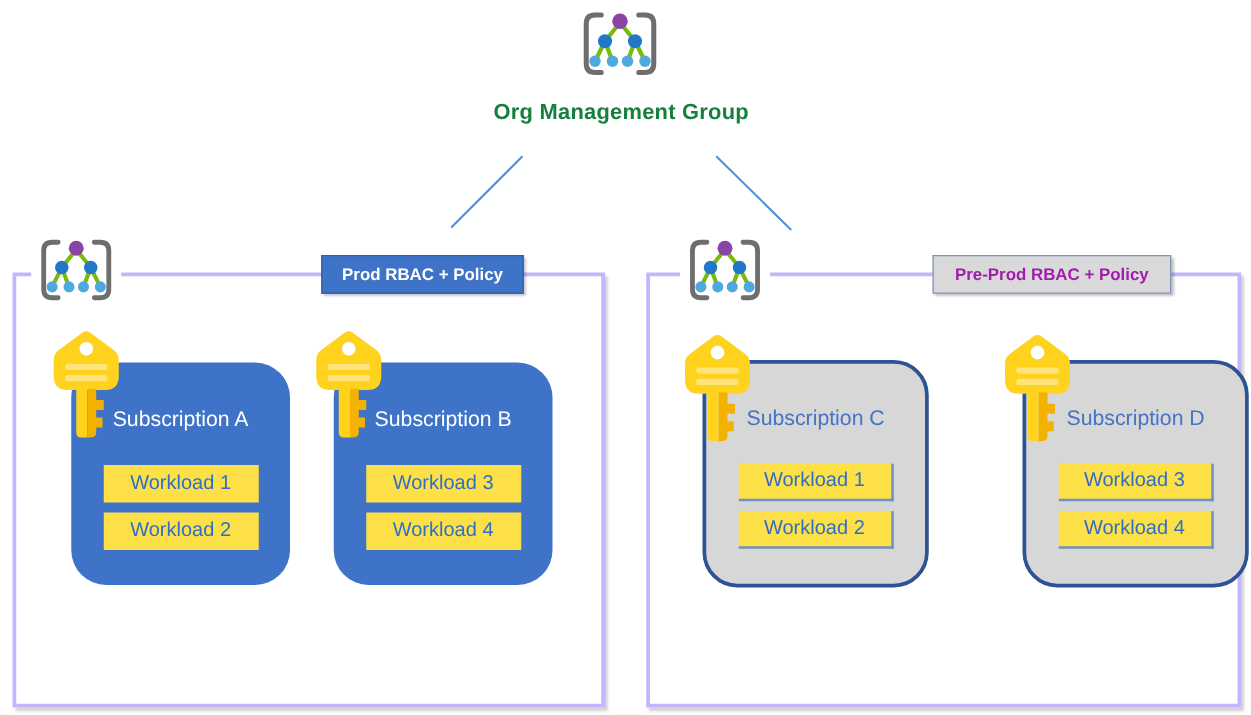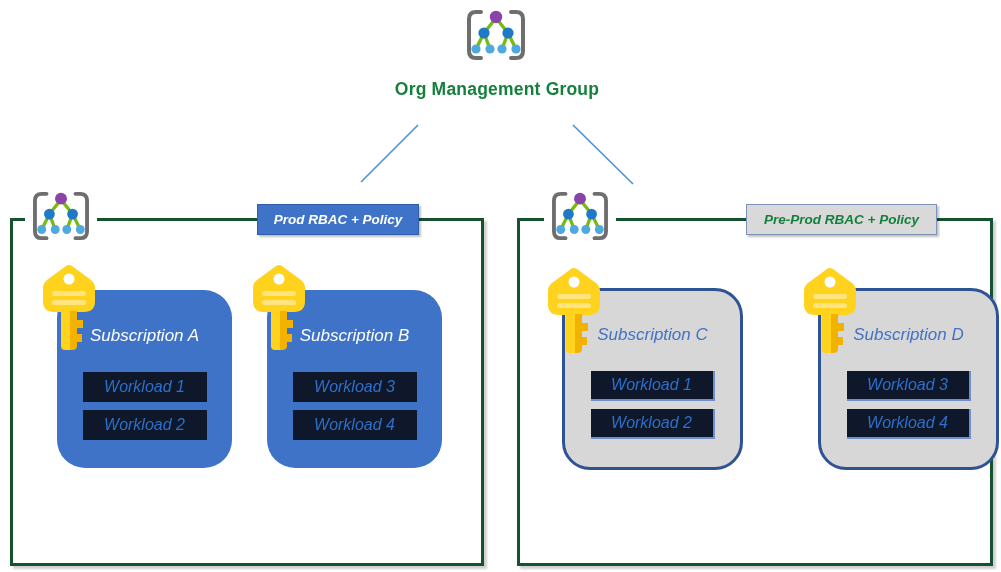--- a/index.html
+++ b/index.html
@@ -10,55 +10,55 @@
   .connectors{position:absolute;left:0;top:0;width:1001px;height:572px;pointer-events:none;}
 
   
   .org-icon{position:absolute;left:463px;top:6px;width:66px;height:58px;display:flex;align-items:center;justify-content:center;}
   .org-title{
     position:absolute;left:297px;top:79px;width:400px;text-align:center;
     font-size:17.5px;font-weight:bold;color:#15803d;letter-spacing:.2px;
   }
 
   
-  .group{position:absolute;top:218px;height:342px;border:3px solid #14532d;background:#ffffff;
-         box-shadow:2.5px 2.5px 2px rgba(150,150,150,.45);font-style:italic;}
+  .group{position:absolute;top:218px;height:342px;border:3px solid #c4b5fd;background:#ffffff;
+         box-shadow:2.5px 2.5px 2px rgba(150,150,150,.45);}
   .group.prod{left:10px;width:468px;}
   .group.preprod{left:517px;width:470px;}
 
   .corner-icon{
     position:absolute;left:12px;top:-34px;width:72px;height:58px;background:#ffffff;
     display:flex;align-items:center;justify-content:center;
   }
   .group.preprod .corner-icon{left:24px;}
 
   .badge{
     position:absolute;top:-17px;height:29px;line-height:29px;text-align:center;
     font-size:13.5px;font-weight:bold;box-shadow:2px 2px 2px rgba(0,0,0,.25);
   }
   .badge.prod-badge{left:244px;width:160px;background:#3e73c8;border:1px solid #2e5fa8;color:#ffffff;}
-  .badge.preprod-badge{left:226px;width:189px;background:#d9d9d9;border:1px solid #7e93b8;color:#15803d;}
+  .badge.preprod-badge{left:226px;width:189px;background:#d9d9d9;border:1px solid #7e93b8;color:#a21caf;}
 
   
   .sub-card{position:absolute;top:69px;width:175px;height:178px;border-radius:28px;}
   .sub-card.blue{background:#3e73c8;}
   .sub-card.gray{background:#d7d7d7;border:3px solid #2e5395;width:175px;height:176px;top:67px;}
   .group.prod .sub-card.a{left:44px;}
   .group.prod .sub-card.b{left:254px;}
   .group.preprod .sub-card.c{left:42px;}
   .group.preprod .sub-card.d{left:252px;margin-left:46px;}
 
   .key-icon{position:absolute;left:-19px;top:-26px;width:62px;height:88px;}
   .sub-card.gray .key-icon{left:-22px;top:-24px;}
 
   .sub-title{margin-top:36px;text-align:center;font-size:17px;color:#ffffff;}
   .sub-card.gray .sub-title{color:#4472c4;margin-top:34px;}
   .workload-list{margin-top:26px;display:flex;flex-direction:column;gap:8px;align-items:center;}
   .workload{
-    width:124px;height:30px;line-height:30px;background:#0f172a;text-align:center;
+    width:124px;height:30px;line-height:30px;background:#fde047;text-align:center;
     font-size:16px;color:#2e6fc8;white-space:pre;
   }
   .sub-card.gray .workload{border-right:2px solid #6e8fc9;border-bottom:2px solid #6e8fc9;width:122px;height:28px;line-height:28px;}
 </style>
 </head>
 <body>
 
 <div class="canvas">
 
   <svg class="connectors" viewBox="0 0 1001 572">

